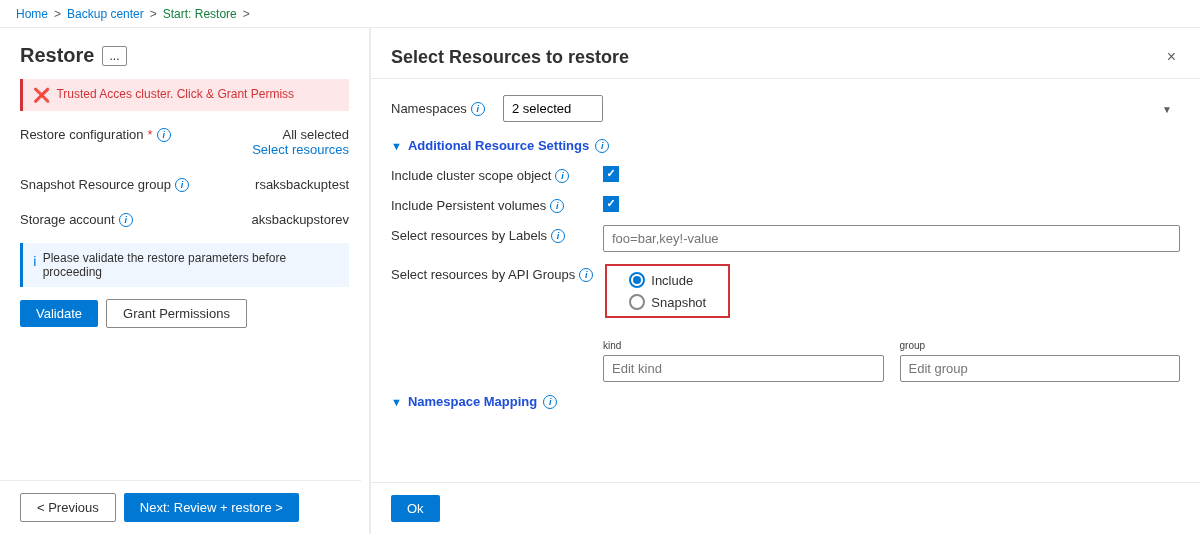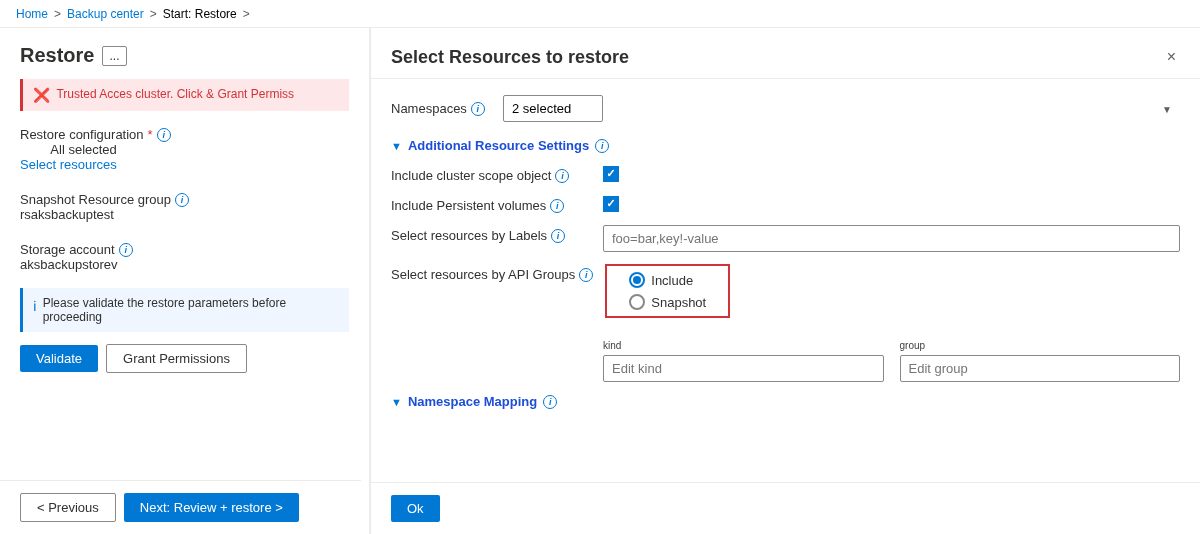--- a/index.html
+++ b/index.html
@@ -29,21 +29,21 @@
     }
     .breadcrumb-bar span.sep {
       color: #605e5c;
     }
     .breadcrumb-bar a {
       color: #0078d4;
       text-decoration: none;
       cursor: pointer;
     }
     .breadcrumb-bar .current {
-      color: #000000;
+      color: #15803d;
     }
 
     
     .main-layout {
       display: flex;
       flex: 1;
       overflow: hidden;
       background: #fff;
     }
 
@@ -93,21 +93,20 @@
       color: #d13438;
       font-size: 14px;
       flex-shrink: 0;
     }
 
     .form-row {
       display: flex;
       align-items: flex-start;
       justify-content: space-between;
       padding: 4px 0;
-      flex-direction: column;
     }
     .form-label {
       color: #323130;
       font-size: 13px;
       display: flex;
       align-items: center;
       gap: 4px;
     }
     .form-label .required {
       color: #d13438;

